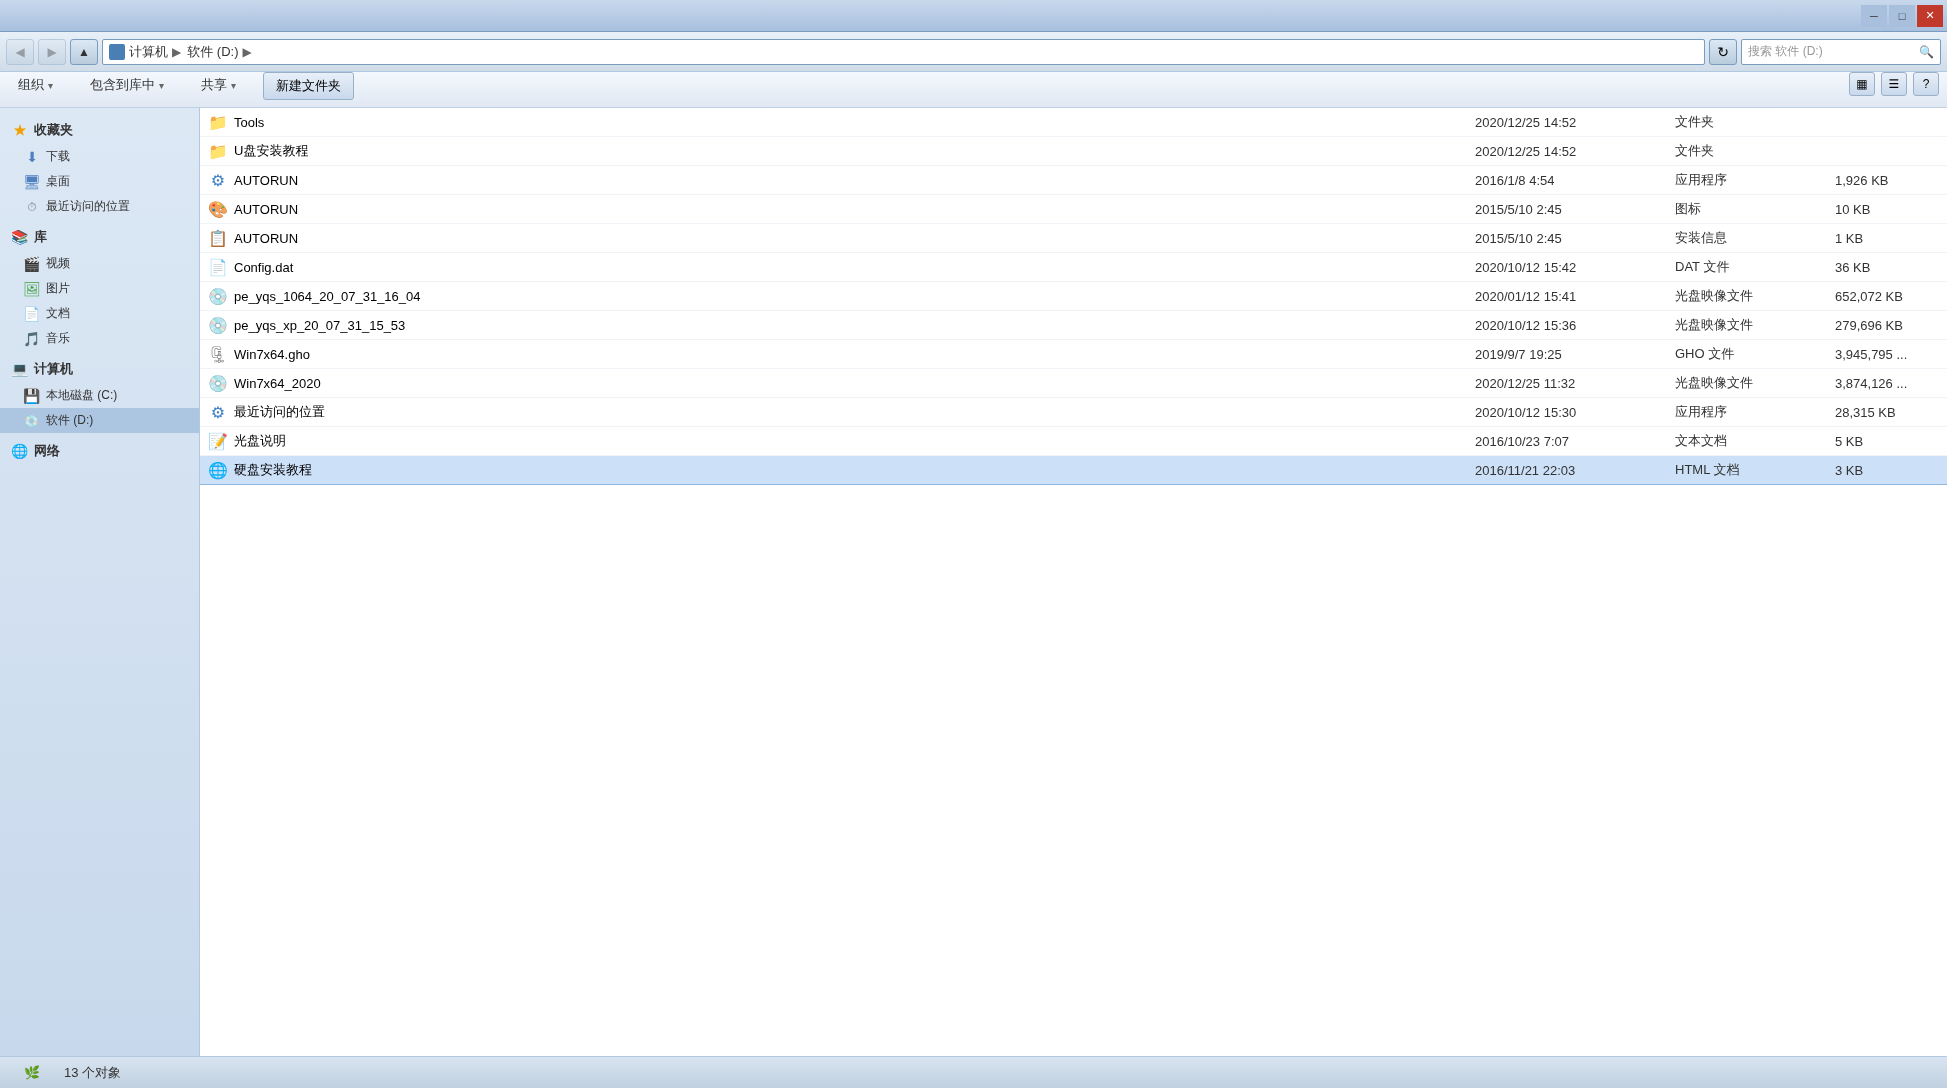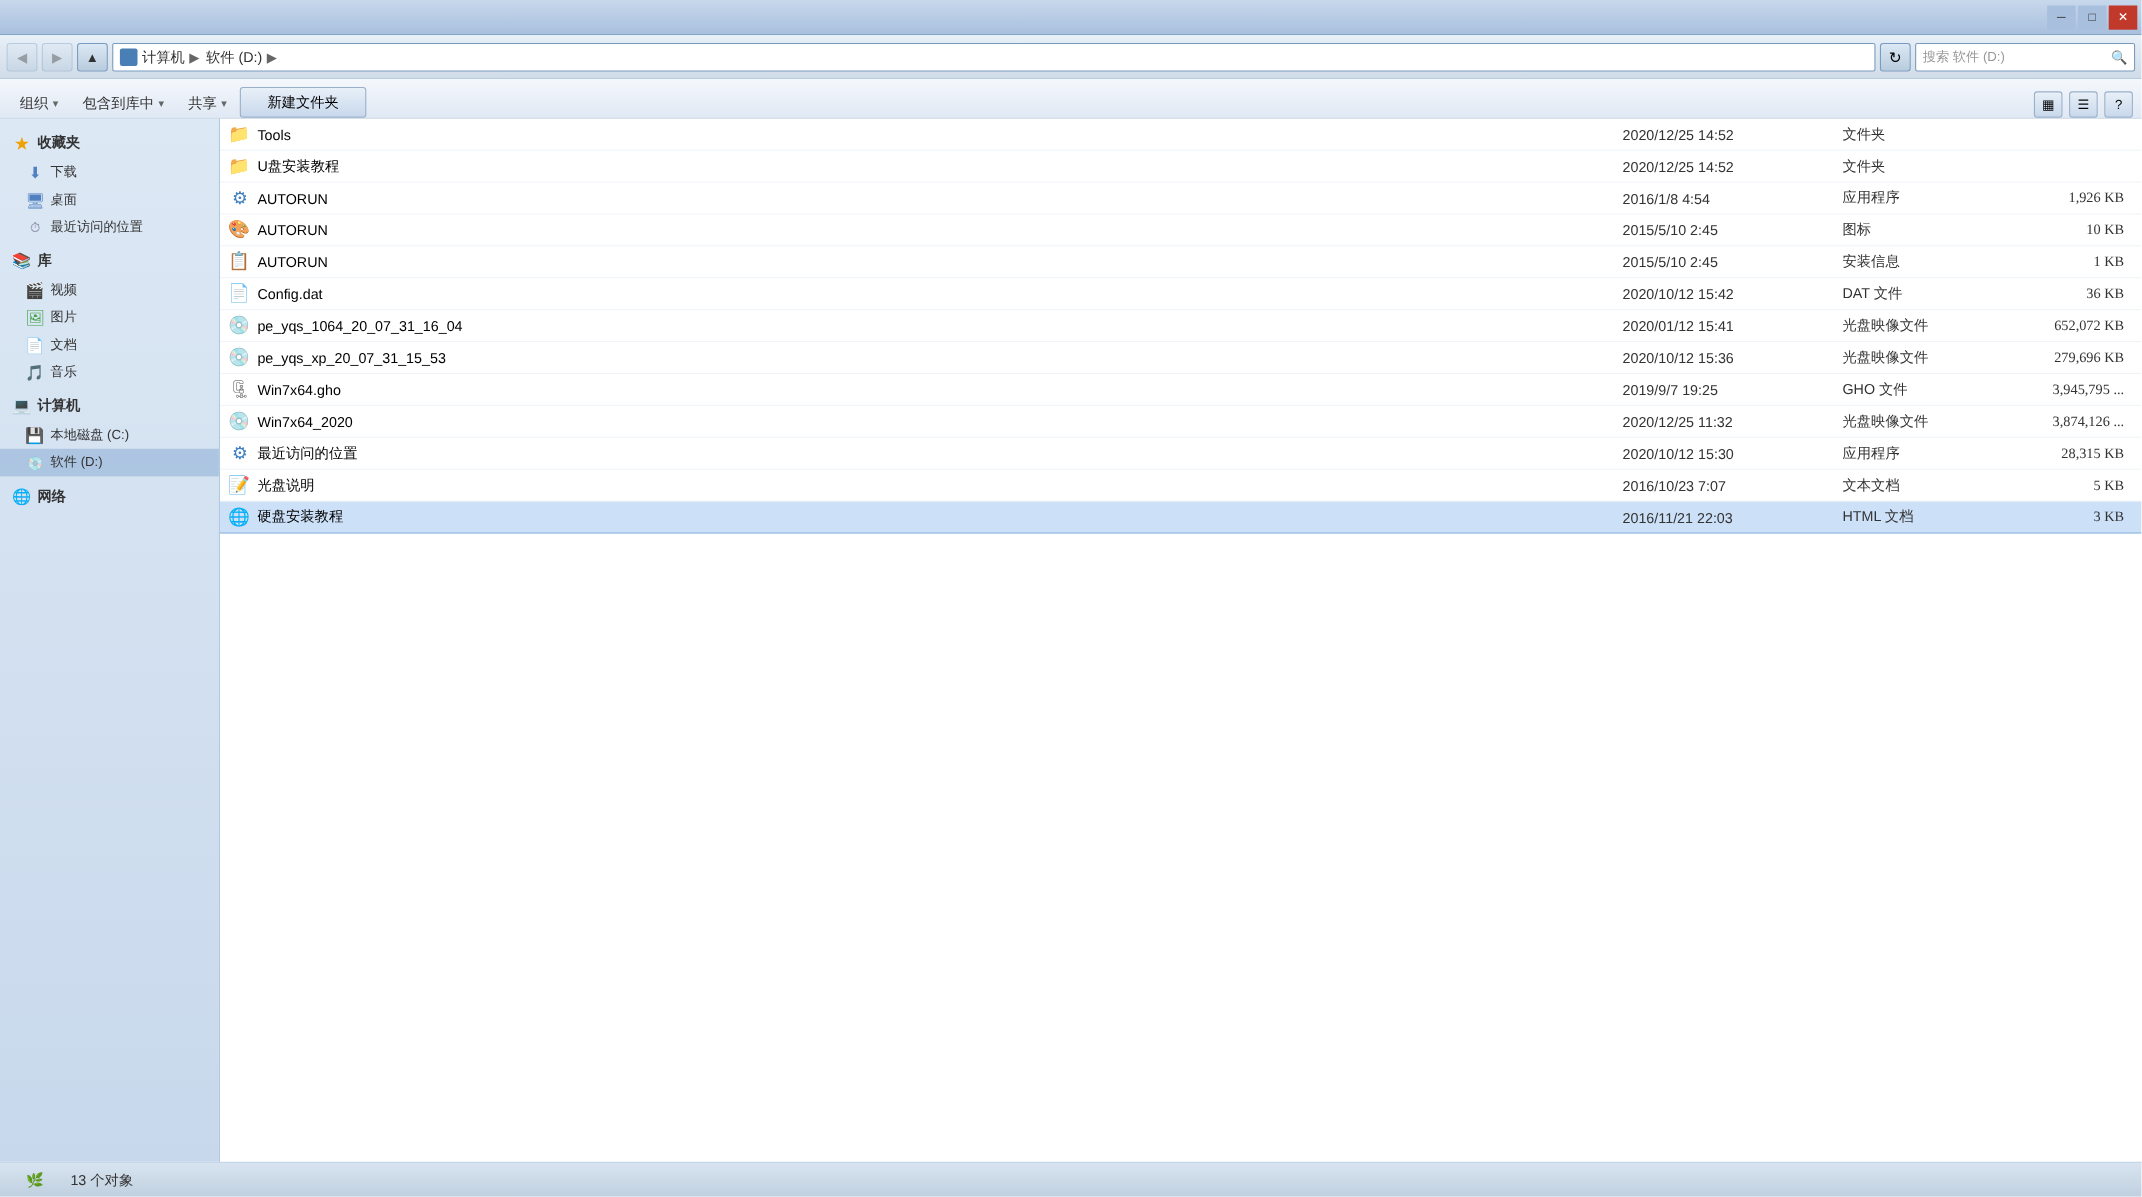--- a/index.html
+++ b/index.html
@@ -115,39 +115,39 @@
       justify-content: center;
       border-radius: 3px;
       font-size: 14px;
     }
 
     
     .menubar {
       height: 36px;
       background: linear-gradient(to bottom, #f4f8fc, #e0e8f4);
       display: flex;
-      align-items: flex-end;
+      align-items: flex-start;
       padding: 0 8px;
       border-bottom: 1px solid #c0d0e0;
-      gap: 2px;
+      gap: 17px;
     }
     .menu-item {
       padding: 4px 10px;
       cursor: pointer;
       border-radius: 3px;
       font-size: 13px;
       color: #333;
       display: flex;
       align-items: center;
       gap: 4px;
       white-space: nowrap;
     }
     .menu-item .arrow { font-size: 10px; color: #666; }
     .new-folder-btn {
-      padding: 4px 24px;
+      padding: 4px 12px;
       background: linear-gradient(to bottom, #e8f0f8, #c8d8ec);
       border: 1px solid #9ab0c8;
       border-radius: 3px;
       cursor: pointer;
       font-size: 13px;
     }
     .menubar-right {
       margin-left: auto;
       display: flex;
       align-items: center;
@@ -267,21 +267,21 @@
       align-items: center;
       gap: 6px;
       padding: 3px 8px;
       font-size: 13px;
     }
     .file-cell {
       padding: 3px 8px;
       font-size: 13px;
       color: #333;
     }
-    .file-cell.size { text-align: right; padding-right: 16px; font-family: Liberation Serif, serif; }
+    .file-cell.size { padding-right: 16px; }
 
     
     .fi {
       width: 20px;
       height: 18px;
       flex-shrink: 0;
       display: flex;
       align-items: center;
       justify-content: center;
       font-size: 16px;

